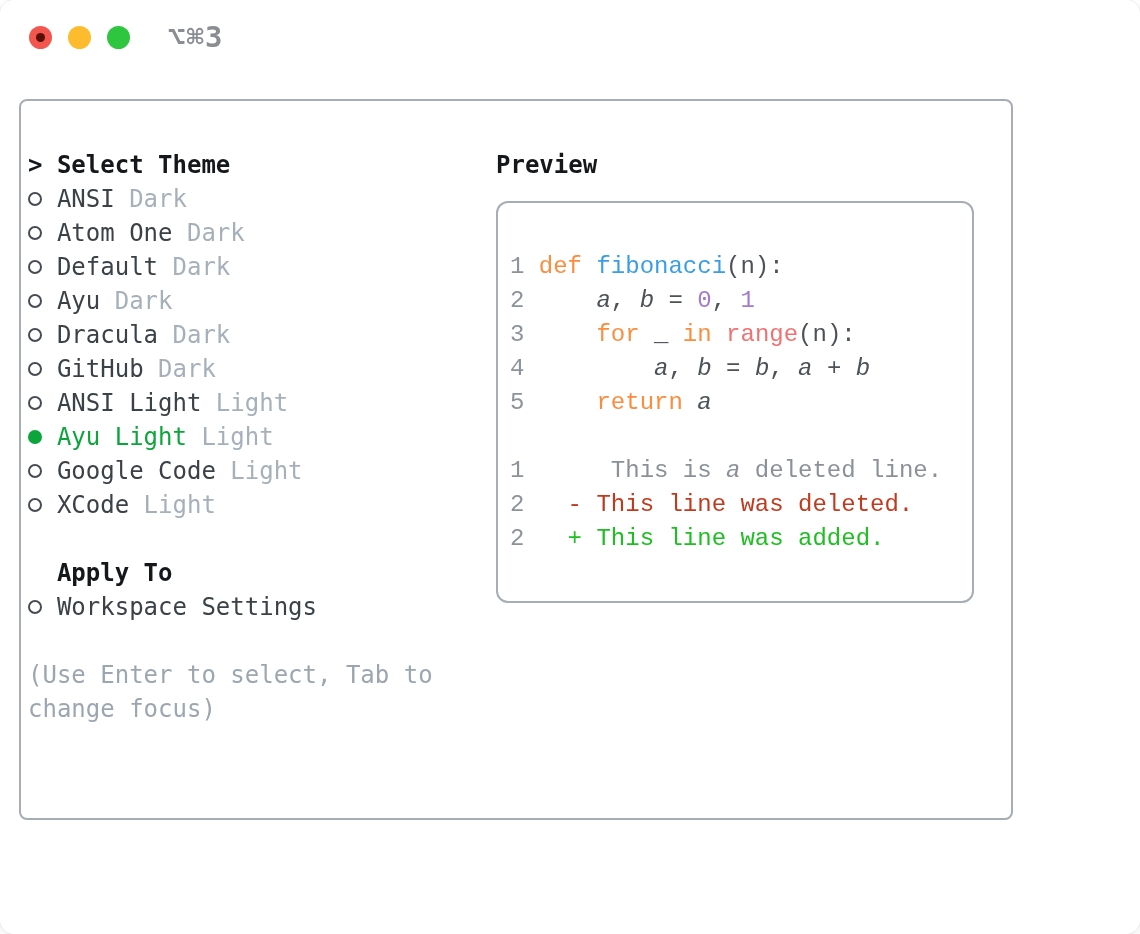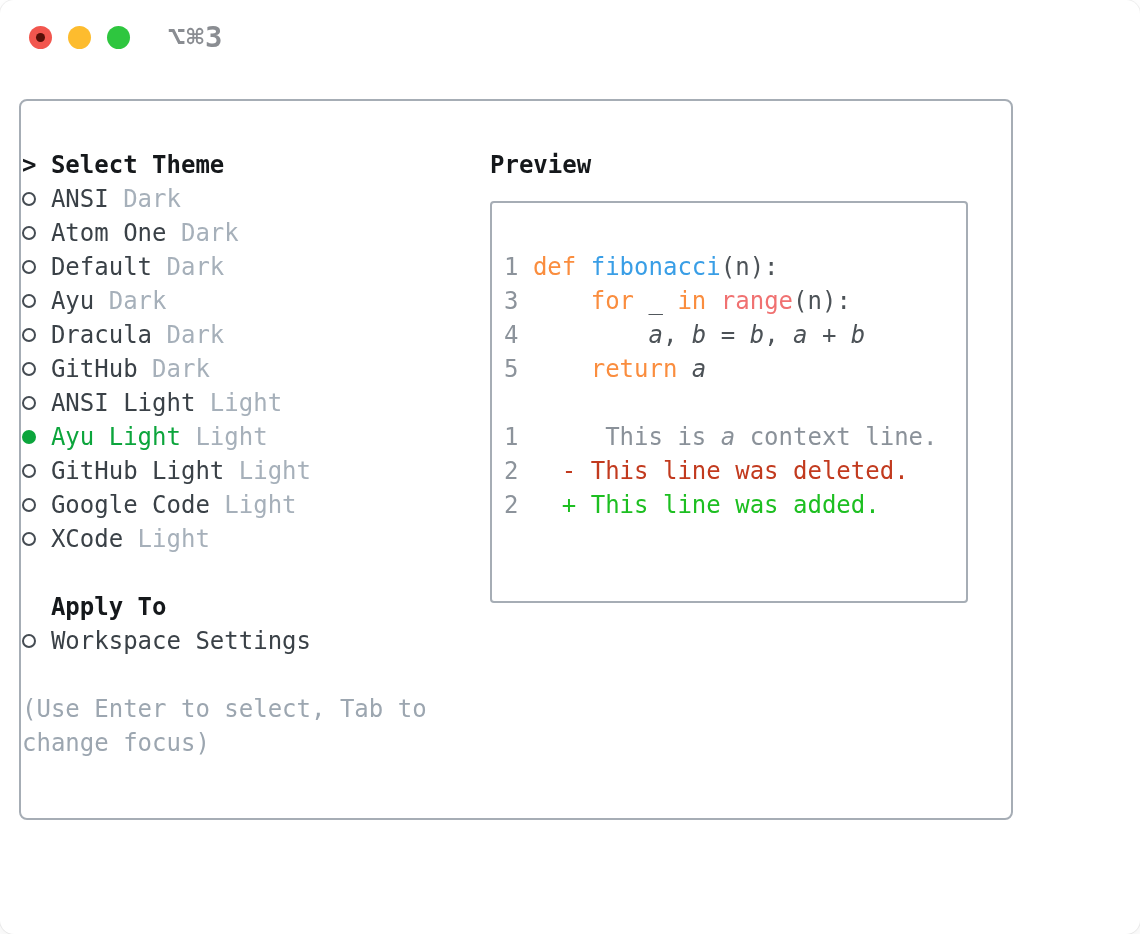--- a/index.html
+++ b/index.html
@@ -14,43 +14,43 @@
   .light{width:23px;height:23px;border-radius:50%;position:relative;flex:none;}
   .light.red{margin-left:29px;background:var(--traffic-red);}
   .light.red::after{content:'';position:absolute;left:7px;top:7px;width:9px;height:9px;border-radius:50%;background:var(--traffic-red-dot);}
   .light.yellow{margin-left:16px;background:var(--traffic-yellow);}
   .light.green{margin-left:16px;background:var(--traffic-green);}
   .shortcut{margin-left:38px;font-size:29px;font-weight:bold;color:var(--shortcut-text);letter-spacing:1px;}
   
   .panel{
     position:absolute;left:19px;top:99px;width:994px;height:721px;box-sizing:border-box;
     border:2px solid var(--panel-border);border-radius:8px;
-    padding:47px 18px 0 1px;display:flex;background:#fff;
+    padding:47px 18px 0 7px;display:flex;background:#fff;
   }
   .col-left{width:468px;flex:none;}
   .col-right{flex:1;min-width:0;}
   .row{height:34px;line-height:34px;font-size:24px;white-space:pre;color:var(--item-text);}
   .hdr{font-weight:bold;color:var(--heading-text);}
   .cursor{display:inline-block;width:2ch;font-weight:bold;color:var(--heading-text);}
   .indent2{padding-left:2ch;}
   .hint{color:var(--hint-text);}
   .bullet{display:inline-block;width:1ch;height:34px;position:relative;vertical-align:top;}
   .bullet::before{
     content:'';position:absolute;left:0;top:50%;transform:translateY(-50%);
     width:14px;height:14px;box-sizing:border-box;border:2px solid var(--circle-outline);border-radius:50%;
   }
   .bullet.on::before{background:var(--accent-green);border-color:var(--accent-green);}
   .opt .nm{color:var(--item-text);}
   .opt.sel .nm{color:var(--accent-green);}
   .opt .vr{color:var(--variant-text);}
   
   .preview-box{
     margin-top:19px;width:478px;height:402px;box-sizing:border-box;
-    border:2px solid var(--panel-border);border-radius:4px;background:#fff;
-    padding:47px 0 0 12px;overflow:hidden;
+    border:2px solid var(--panel-border);border-radius:12px;background:#fff;
+    padding:47px 0 0 12px;overflow:hidden;font-family:Liberation Mono, monospace;
   }
   .crow{height:34px;line-height:34px;font-size:24px;white-space:pre;color:var(--code-fg);}
   .ln{color:var(--line-number);}
   .kw{color:var(--keyword);}
   .fn{color:var(--function-name);}
   .num{color:var(--number-literal);}
   .rng{color:var(--builtin-range);}
   .fg{color:var(--code-fg);}
   .id{color:var(--code-fg);font-style:italic;}
   .ctx{color:var(--context-line);}
@@ -76,44 +76,44 @@
       <div class="row hdr"><span class="cursor">&gt;</span><span>Select Theme</span></div>
       <div>
           <div class="row opt"><span class="bullet"></span><span class="nm"> ANSI</span><span class="vr"> Dark</span></div>
           <div class="row opt"><span class="bullet"></span><span class="nm"> Atom One</span><span class="vr"> Dark</span></div>
           <div class="row opt"><span class="bullet"></span><span class="nm"> Default</span><span class="vr"> Dark</span></div>
           <div class="row opt"><span class="bullet"></span><span class="nm"> Ayu</span><span class="vr"> Dark</span></div>
           <div class="row opt"><span class="bullet"></span><span class="nm"> Dracula</span><span class="vr"> Dark</span></div>
           <div class="row opt"><span class="bullet"></span><span class="nm"> GitHub</span><span class="vr"> Dark</span></div>
           <div class="row opt"><span class="bullet"></span><span class="nm"> ANSI Light</span><span class="vr"> Light</span></div>
           <div class="row opt sel"><span class="bullet on"></span><span class="nm"> Ayu Light</span><span class="vr"> Light</span></div>
-          <div class="row opt"><span class="bullet"></span><span class="nm"> GitHub Light</span><span class="vr"> Light</span></div>
           <div class="row opt"><span class="bullet"></span><span class="nm"> Google Code</span><span class="vr"> Light</span></div>
           <div class="row opt"><span class="bullet"></span><span class="nm"> XCode</span><span class="vr"> Light</span></div>
         </div>
       <div class="row"></div>
       <div class="row hdr indent2">Apply To</div>
       <div>
           <div class="row opt"><span class="bullet"></span><span class="nm"> Workspace Settings</span></div>
         </div>
       <div class="row"></div>
       <div class="row hint">(Use Enter to select, Tab to</div>
       <div class="row hint">change focus)</div>
     </div>
 
     <div class="col-right">
       <div class="row hdr">Preview</div>
       <div class="preview-box">
         <div>
             <div class="crow"><span class="ln">1</span> <span class="kw">def</span><span class="fg"> </span><span class="fn">fibonacci</span><span class="fg">(n):</span></div>
+            <div class="crow"><span class="ln">2</span> <span class="fg">    </span><span class="id">a</span><span class="fg">, </span><span class="id">b</span><span class="fg"> = </span><span class="num">0</span><span class="fg">, </span><span class="num">1</span></div>
             <div class="crow"><span class="ln">3</span> <span class="fg">    </span><span class="kw">for</span><span class="fg"> _ </span><span class="kw">in</span><span class="fg"> </span><span class="rng">range</span><span class="fg">(n):</span></div>
             <div class="crow"><span class="ln">4</span> <span class="fg">        </span><span class="id">a</span><span class="fg">, </span><span class="id">b</span><span class="fg"> = </span><span class="id">b</span><span class="fg">, </span><span class="id">a</span><span class="fg"> + </span><span class="id">b</span></div>
             <div class="crow"><span class="ln">5</span> <span class="fg">    </span><span class="kw">return</span><span class="fg"> </span><span class="id">a</span></div>
             <div class="crow"></div>
-            <div class="crow"><span class="ln">1</span> <span class="ctx">     This is </span><span class="ctxid">a</span><span class="ctx"> context line.</span></div>
+            <div class="crow"><span class="ln">1</span> <span class="ctx">     This is </span><span class="ctxid">a</span><span class="ctx"> deleted line.</span></div>
             <div class="crow"><span class="ln">2</span> <span class="del">  - This line was deleted.</span></div>
             <div class="crow"><span class="ln">2</span> <span class="add">  + This line was added.</span></div>
           </div>
       </div>
     </div>
 
   </div>
 </div>
 
 </body></html>

